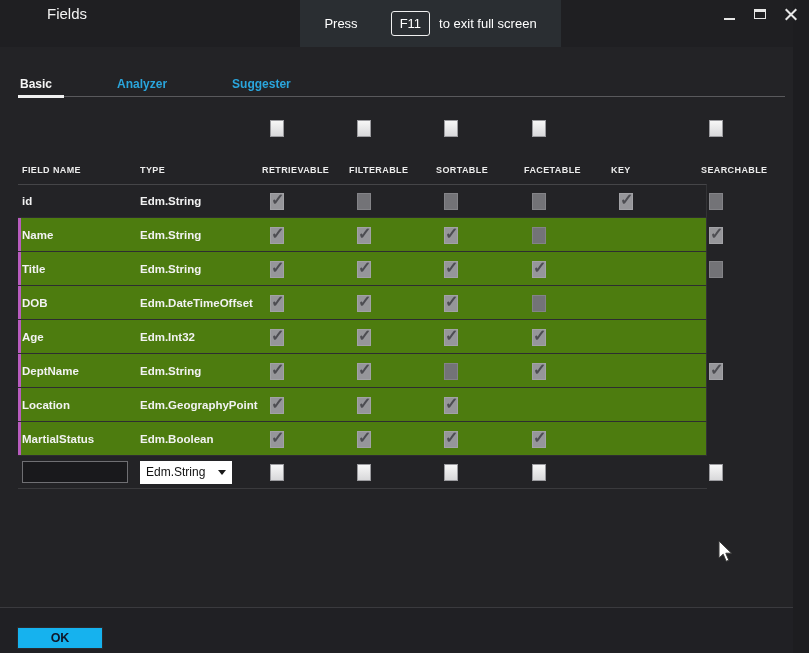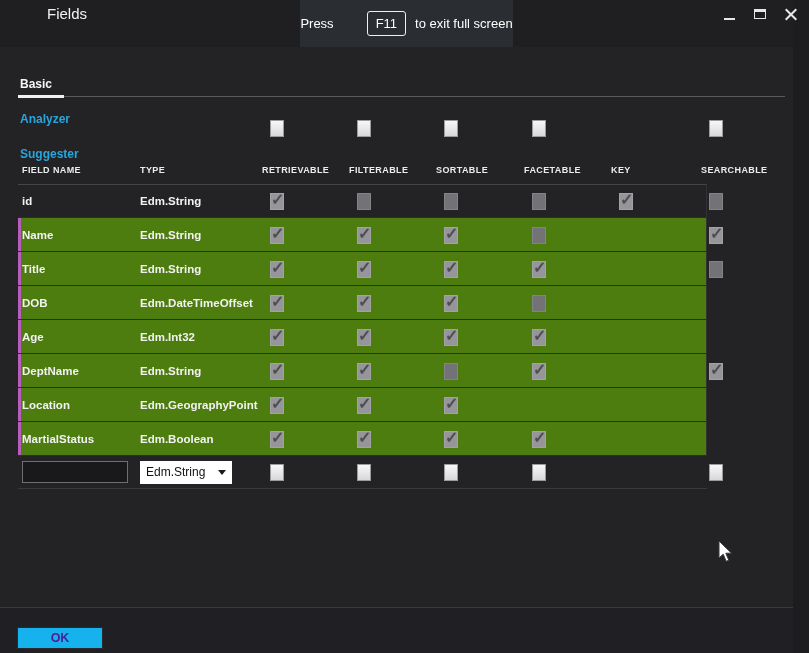--- a/index.html
+++ b/index.html
@@ -8,41 +8,41 @@
     position:relative; overflow:hidden;
     background:#232326; color:#f0f0f0;
     font-family:"Liberation Sans", sans-serif;
   }
   .topbar { position:absolute; left:0; top:0; width:809px; height:47px; background:#1f1f22; }
   .right-strip { position:absolute; top:0; right:0; width:16px; height:653px; background:#1d1d20; }
 
   .dialog-title { position:absolute; left:19px; top:5px; font-size:15px; color:#f2f2f2; z-index:3;margin-left:28px; }
 
   .fs-notice {
-    position:absolute; left:300px; top:0; width:213px; height:47px; background:#2a2e32;
+    position:absolute; left:300px; top:0; width:261px; height:47px; background:#2a2e32;
     display:flex; align-items:center; justify-content:center; gap:9px;
     font-size:13px; color:#ffffff; z-index:3;
   }
   .keycap { border:1px solid #f0f0f0; border-radius:3px; padding:4px 8px; font-size:13px;margin-left:24px; }
 
   .win-controls { position:absolute; top:4px; right:10px; display:flex; gap:15px; align-items:center; height:20px; z-index:4; }
   .win-btn { width:16px; height:18px; display:flex; align-items:center; justify-content:center; }
   .minimize-glyph { width:11px; height:2px; background:#e6e6e6; margin-top:9px; }
   .maximize-glyph { width:12px; height:10px; border:1px solid #e6e6e6; border-top:3px solid #e6e6e6; }
   .close-glyph { position:relative; width:13px; height:13px; }
   .close-glyph::before,.close-glyph::after {
     content:""; position:absolute; left:5.5px; top:-1px; width:2px; height:15px; background:#e6e6e6;
   }
   .close-glyph::before { transform:rotate(45deg); }
   .close-glyph::after  { transform:rotate(-45deg); }
 
-  .tabs { position:absolute; left:20px; top:77px; display:flex; gap:21px; font-size:12px; font-weight:700; z-index:2;flex-direction:column; }
+  .tabs { position:absolute; left:20px; top:77px; display:flex; gap:21px; font-size:12px; font-weight:700; z-index:2; }
   .tab { white-space:nowrap; }
   .tab.active { color:#f5f5f5; }
-  .tab:not(.active) { color:#2aa5dc; }
+  .tab:not(.active) { color:#2aa5dc;margin-left:44px; }
   .tab-underline-full { position:absolute; left:18px; top:96px; width:767px; height:1px; background:#59595c; }
   .tab-underline-active { position:absolute; left:18px; top:95px; width:46px; height:3px; background:#f0f0f0; }
 
   .table { position:absolute; left:18px; top:116px; width:689px; }
   .grid-row { display:grid; grid-template-columns:118px 122px 87px 87px 88px 87px 90px 88px; align-items:center; }
   .hdr-cb-row { height:39px; align-items:start; }
   .hdr-cb-row .cell { padding-top:3px; }
   .hdr-label-row { height:29px; }
   .hdr-label-row .cell { font-size:9px; font-weight:700; letter-spacing:0.4px; color:#ececec; padding-left:4px; }
 
@@ -76,21 +76,21 @@
     display:flex; align-items:center; justify-content:space-between; padding:0 6px;
     font-size:12px;
   }
   .dd-arrow { width:0; height:0; border-left:4px solid transparent; border-right:4px solid transparent; border-top:5px solid #1a1a1a; }
 
   .bottom-strip { position:absolute; left:0; top:607px; width:793px; height:46px; background:#202024; border-top:1px solid #3a3a3e; }
   .ok-button {
     position:absolute; left:17px; top:19px; width:86px; height:22px;
     background:#16b2ee; border:1px solid #2a2a2e;
     display:flex; align-items:center; justify-content:center;
-    font-size:12.5px; font-weight:700; color:#4c1d95;
+    font-size:12.5px; font-weight:700; color:#0f172a;
   }
 
   .mouse-cursor { position:absolute; left:716px; top:540px; z-index:9; }
 </style>
 </head>
 <body>
 
 <div class="topbar"></div>
 <div class="right-strip"></div>
 

